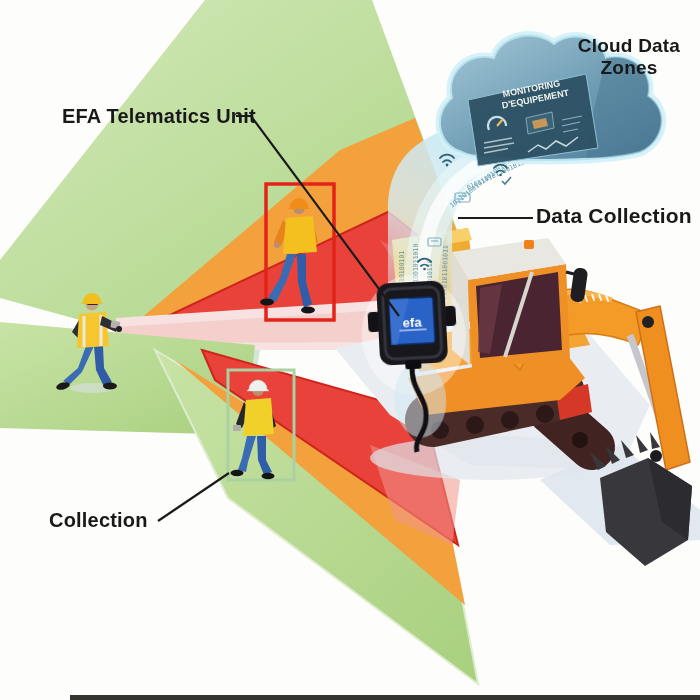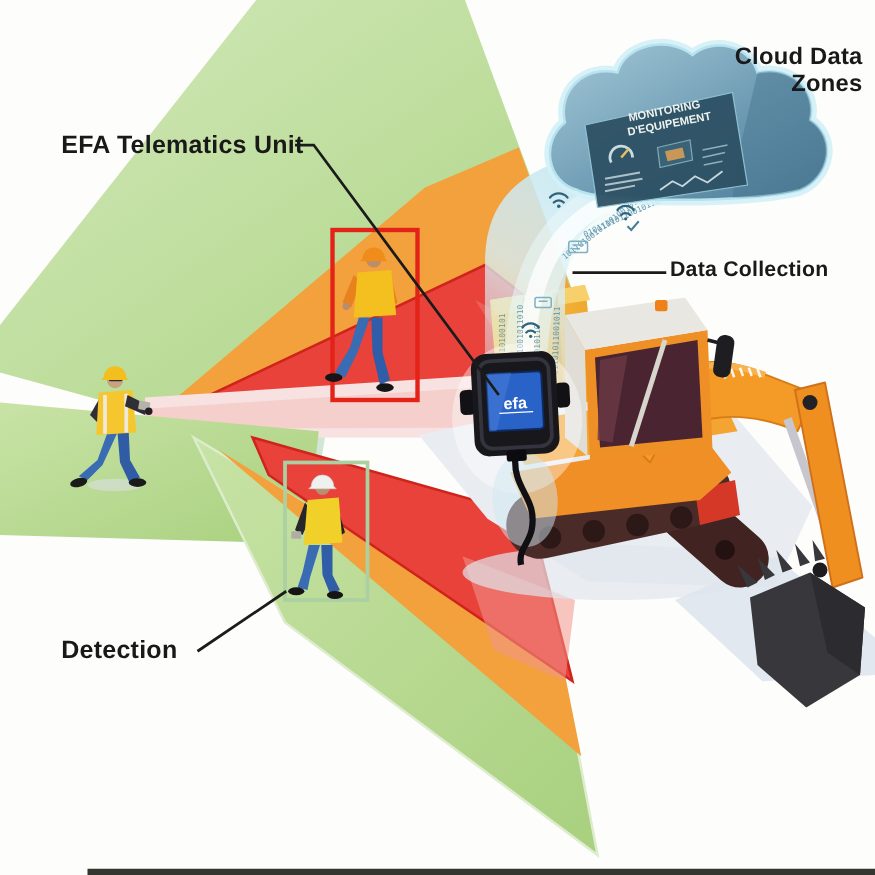--- a/index.html
+++ b/index.html
@@ -1,24 +1,24 @@
 <!DOCTYPE html>
 <html><head>
 <meta charset="utf-8">
 <style>
   html,body{margin:0;padding:0;background:#ffffff;}
   #stage{position:relative;width:700px;height:700px;background:#fdfdfb;overflow:hidden;
          font-family:"Liberation Sans", sans-serif;}
   #art{position:absolute;left:0;top:0;}
   .lbl{position:absolute;color:#191919;font-weight:700;letter-spacing:.2px;}
-  #efa-label{left:49px;top:105px;font-size:20px;}
+  #efa-label{left:62px;top:105px;font-size:20px;}
   #cloud-label{left:568px;top:35px;width:122px;text-align:center;font-size:19px;line-height:22px;}
-  #data-label{left:536px;top:205px;font-size:17px;line-height:22px;}
+  #data-label{left:536px;top:205px;font-size:21px;line-height:22px;}
   #ped-label{left:49px;top:508px;font-size:20px;line-height:24px;}
-  .lbl div{white-space:nowrap;text-align:right;}
+  .lbl div{white-space:nowrap;}
 </style>
 </head>
 <body>
 
 <div id="stage">
 
 <svg id="art" width="700" height="700" viewBox="0 0 700 700">
   <defs>
     <linearGradient id="gGreenUp" x1="0" y1="0" x2="1" y2="1">
       <stop offset="0" stop-color="#d3e8ba"></stop>
@@ -269,16 +269,16 @@
 <div class="lbl" id="cloud-label">
   <div>Cloud Data</div>
   <div>Zones</div>
 </div>
 
 <div class="lbl" id="data-label">
   <div>Data Collection</div>
 </div>
 
 <div class="lbl" id="ped-label">
-  <div>Detection</div>
+  <div>Collection</div>
 </div>
 
 </div>
 
 </body></html>

